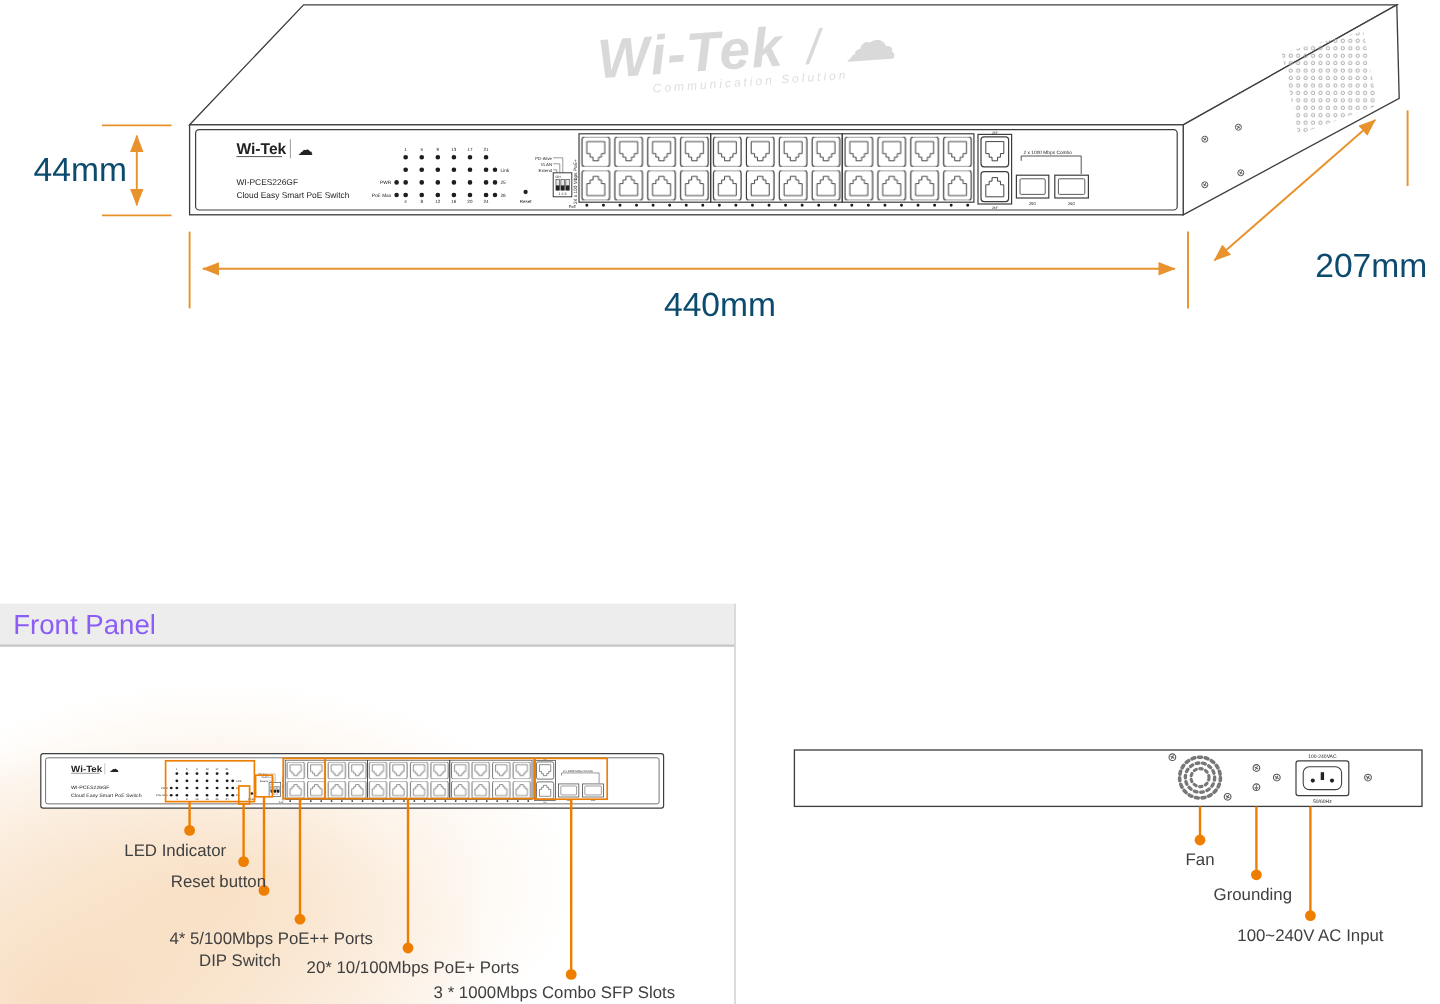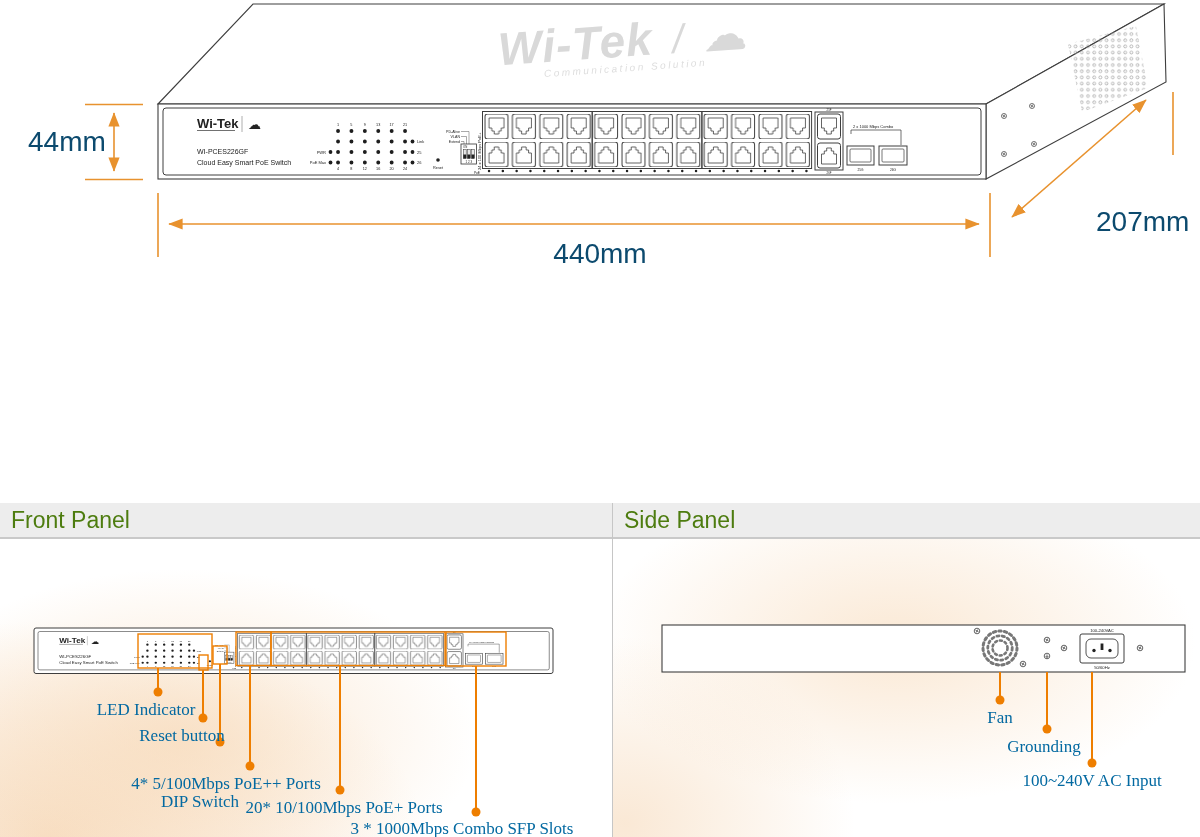--- a/index.html
+++ b/index.html
@@ -9,47 +9,42 @@
   .sec-front{left:0;width:612px;
     background:
       radial-gradient(420px 240px at 30% 70%, rgba(246,210,170,.55), rgba(246,210,170,0) 70%),
       radial-gradient(520px 300px at 8% 100%, rgba(242,198,150,.55), rgba(242,198,150,0) 72%);}
   .sec-side{left:613px;width:587px;
     background:
       radial-gradient(430px 230px at 48% 42%, rgba(246,210,170,.5), rgba(246,210,170,0) 70%),
       radial-gradient(320px 260px at 2% 96%, rgba(242,198,150,.4), rgba(242,198,150,0) 72%);}
   .sec-header{position:absolute;left:0;top:0;width:100%;height:34px;background:#ededed;
     border-bottom:2px solid #c9c9c9;}
-  .sec-header span{display:inline-block;padding-left:11px;line-height:34px;font-size:23px;color:#4d7c0f;}
+  .sec-header span{display:inline-block;padding-left:11px;line-height:34px;font-size:23px;color:#8b5cf6;}
   .vdivider{position:absolute;left:612px;top:503px;width:1px;height:334px;background:#c6c6c6;}
   .art{position:absolute;left:0;top:0;z-index:2;pointer-events:none;}
   .labels{position:absolute;left:0;top:0;width:1200px;height:837px;z-index:3;pointer-events:none;}
   .dim-label{position:absolute;color:#0c4a6e;font-size:28px;white-space:nowrap;}
-  .co-label{position:absolute;color:#0369a1;font-size:17px;white-space:nowrap;transform:translateX(-50%);font-family:Liberation Serif, serif;}
+  .co-label{position:absolute;color:#404040;font-size:14px;white-space:nowrap;transform:translateX(-50%);}
   .watermark{position:absolute;left:498px;top:12px;width:380px;color:#d9d9d9;
     transform:rotate(-4deg);}
   .wm-row{font-size:46px;font-weight:bold;font-style:italic;letter-spacing:1px;line-height:48px;}
   .wm-sep{font-weight:normal;font-size:40px;margin:0 6px;}
   .wm-cloud{font-style:normal;font-size:42px;}
   .wm-tag{font-size:10px;letter-spacing:2.5px;color:#dedede;font-style:italic;margin:-4px 0 0 44px;}
   svg text{font-family:"Liberation Sans", sans-serif;fill:#222;}
 </style>
 </head>
 <body>
 
 <div class="stage">
 
   <div class="sec sec-front">
     <div class="sec-header">
       <span>Front Panel</span>
-    </div>
-  </div>
-  <div class="sec sec-side">
-    <div class="sec-header">
-      <span>Side Panel</span>
     </div>
   </div>
   <div class="vdivider"></div>
 
   <svg class="art" width="1200" height="837" viewBox="0 0 1200 837">
     <defs>
       <marker id="arr" markerWidth="9" markerHeight="7" refX="8.5" refY="3.5" orient="auto-start-reverse">
         <path d="M0,0 L9,3.5 L0,7 Z" fill="#E8922E"></path>
       </marker>
 

